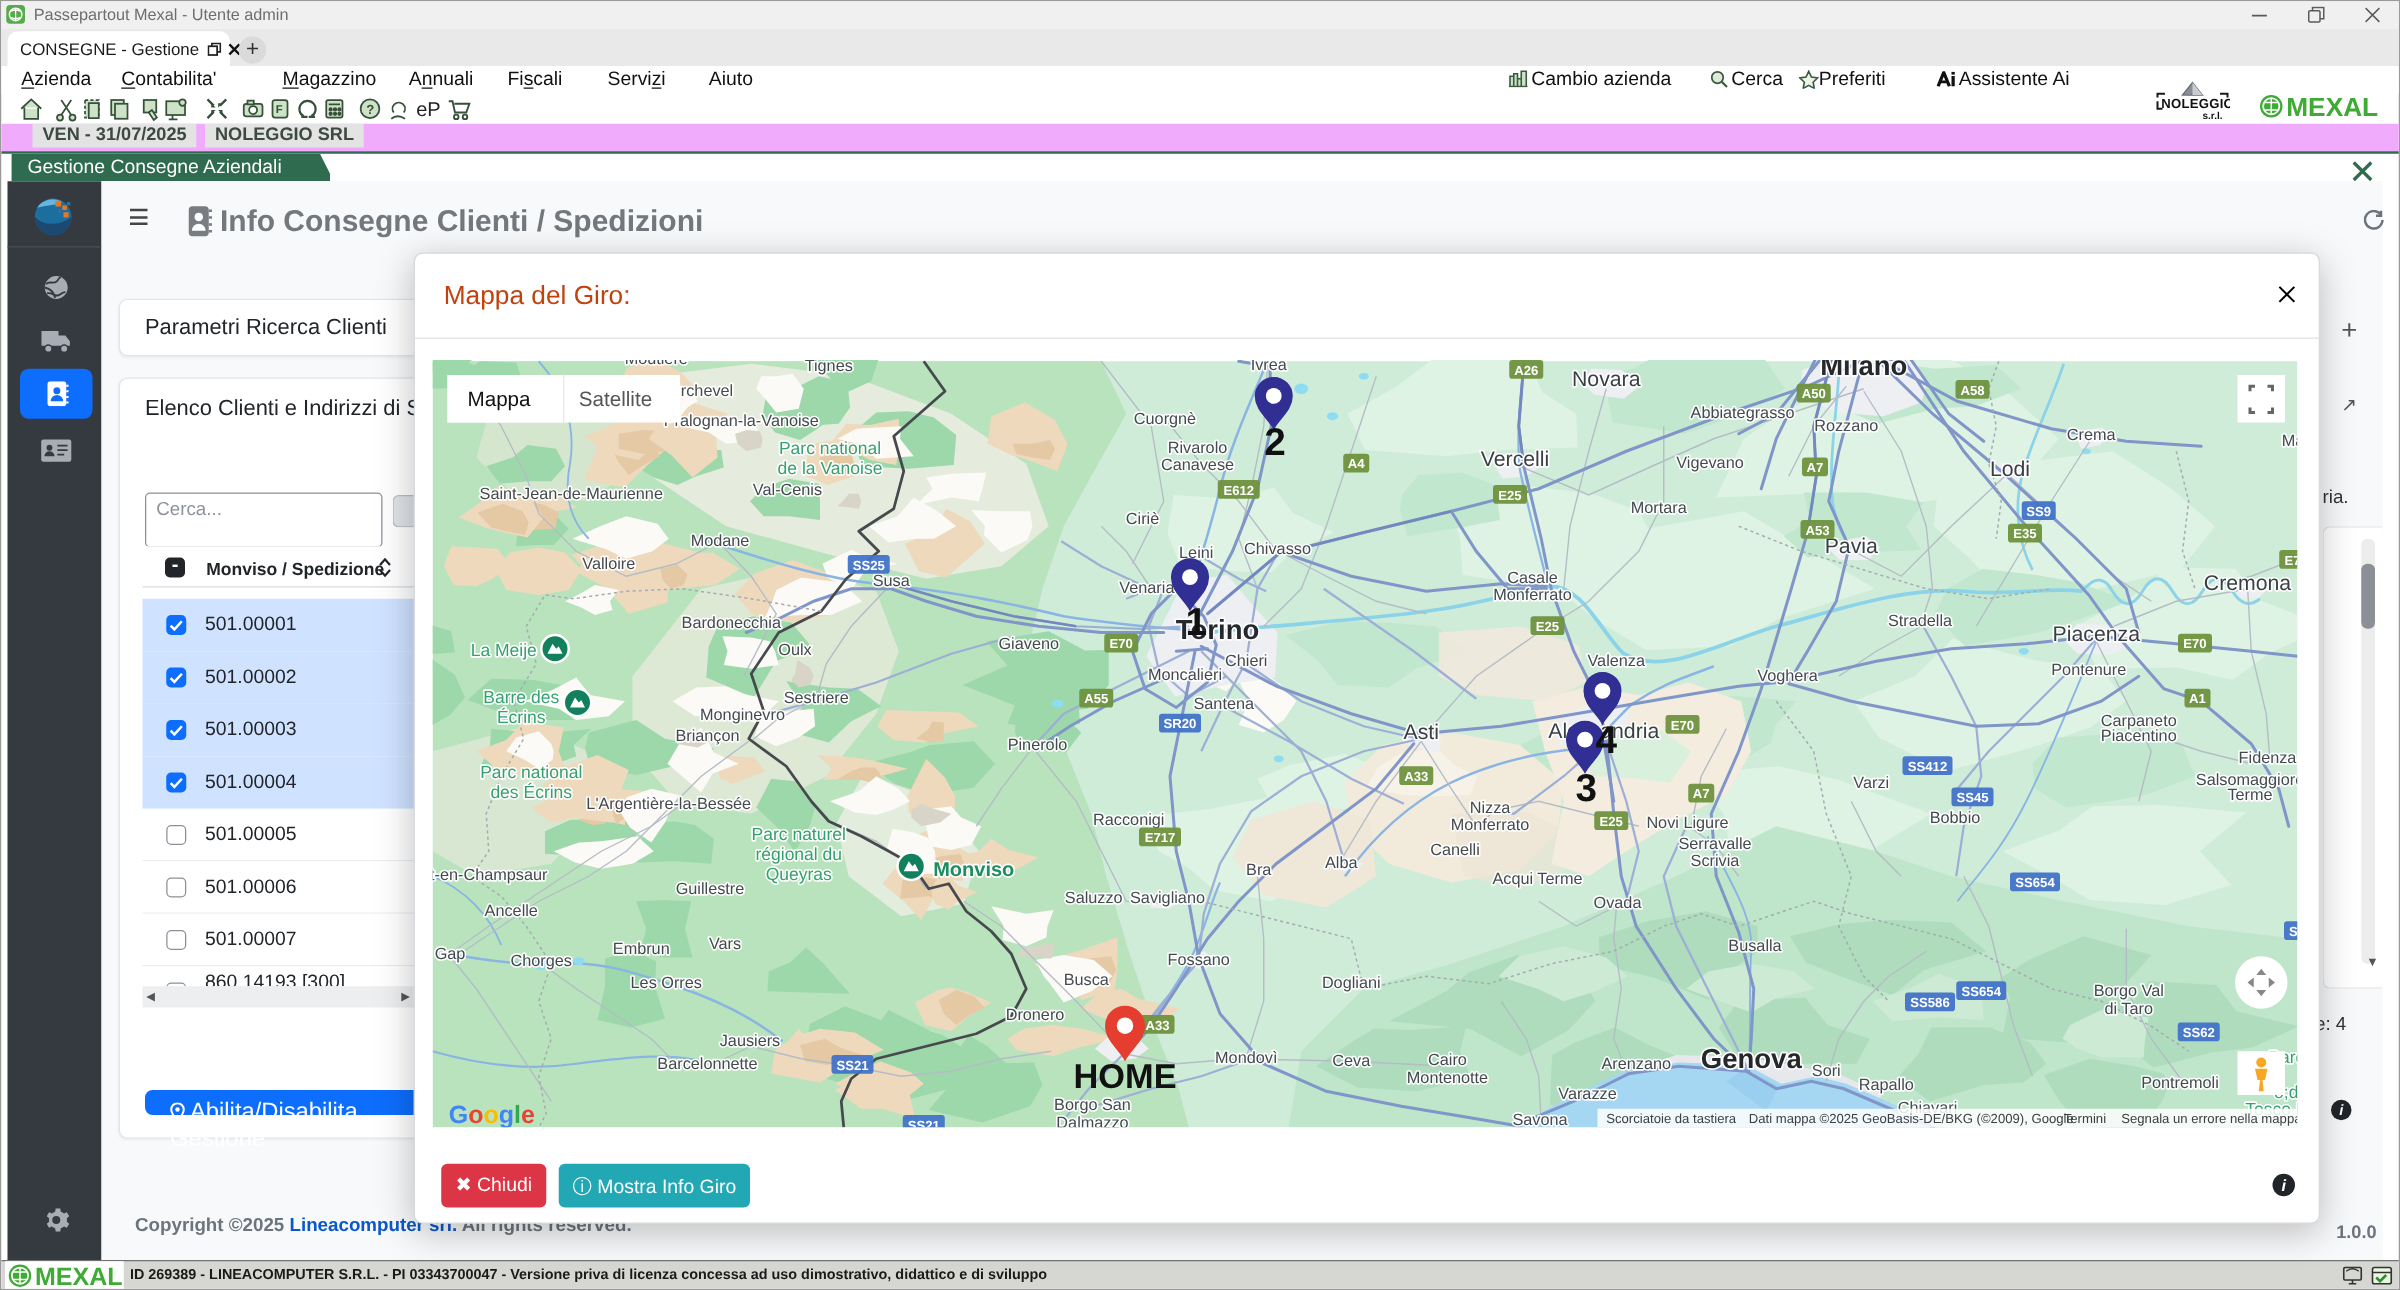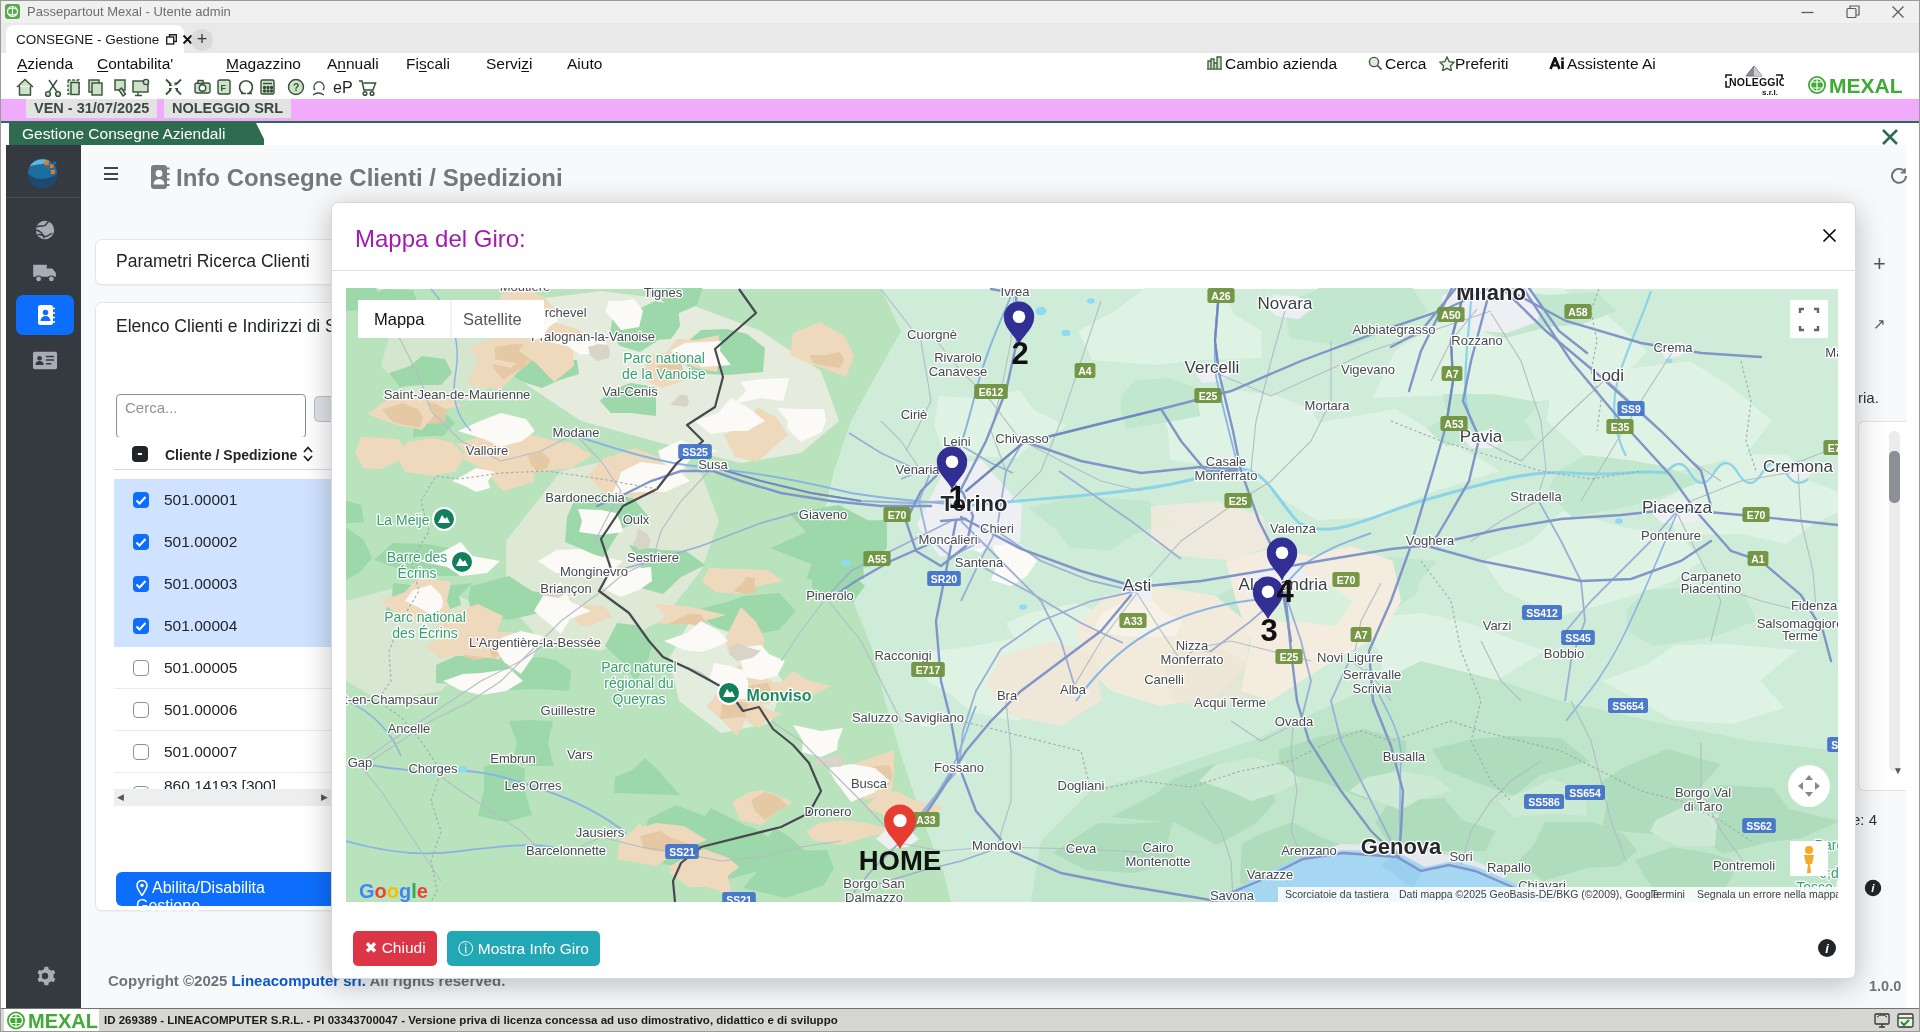--- a/index.html
+++ b/index.html
@@ -39,33 +39,33 @@
 .card{position:absolute;background:#fff;border:1px solid #e3e6e9;border-radius:7px;box-shadow:0 1px 2px rgba(0,0,0,.05)}
 .cardh{font-size:17.5px;color:#212529}
 #search{left:115px;top:393px;width:190px;height:44px;border:1px solid #8a9097;border-radius:4px;background:#fff;font-size:15px;color:#8d939a;padding:4px 0 0 8px}
 #tblhead{left:113px;top:436px;width:217px;height:33px;background:#fff;border-bottom:1px solid #d7dbdf}
 .ckb{position:absolute;left:132px;width:16px;height:16px;border-radius:4px}
 .ckon{background:#0d6efd}
 .ckoff{background:#fff;border:1.6px solid #8a9097}
 .row{position:absolute;left:113px;width:217px;height:42px;font-size:15.5px;color:#212529}
 .rowt{position:absolute;left:50px;top:12px}
 #hscroll{left:113px;top:788px;width:217px;height:17px;background:#eceef0}
-#btnabil{left:115px;top:871px;width:215px;height:34px;background:#0d6efd;border-radius:6px 0 0 6px;color:#fff;font-size:16px;padding:7px 0 0 20px}
+#btnabil{left:115px;top:871px;width:215px;height:20px;background:#0d6efd;border-radius:6px 0 0 6px;color:#fff;font-size:19px;padding:7px 0 0 20px}
 #copyr{left:107px;top:971px;font-size:15px;color:#6c757d;font-weight:bold}
 #copyr b{color:#0a58ca}
 
 #rfrag{left:1855px;top:144px;width:50px;height:863px;background:#f8f9fa}
 
 #mexalbar{left:0;top:1007px;width:1920px;height:25px;background:#d6d6d3;border-top:1px solid #737373}
 #mexlogo1{left:3px;top:1008px;width:95px;height:23px;background:#fff}
 #mexalbar .txt{position:absolute;left:103px;top:5px;font-size:11.5px;color:#1a1a1a;font-weight:bold}
 
 #modal{left:330px;top:201px;width:1525px;height:777px;background:#fff;border-radius:7px;border:1px solid #d5d9dd;box-shadow:0 6px 30px rgba(0,0,0,.25)}
 #mhead{left:330px;top:201px;width:1525px;height:69px;border-bottom:1px solid #dee2e6}
-#mtitle{left:354px;top:224px;font-size:24px;color:#a21caf}
+#mtitle{left:354px;top:224px;font-size:21px;color:#c2410c}
 #mapbox{left:345px;top:287px;width:1492px;height:614px;overflow:hidden}
 .btn{position:absolute;border-radius:5px;color:#fff;font-size:15.5px;text-align:center}
 #btnchiudi{left:352px;top:930px;width:84px;height:35px;background:#dc3545;padding-top:8px}
 #btnmostra{left:446px;top:930px;width:153px;height:35px;background:#22a7b5;padding-top:8px}
 #minfo{left:1815px;top:936px;width:22px;height:22px}
 .t{font-size:13px;fill:#3f4449}
 .med{font-size:17px;fill:#33383d}
 .big{font-size:22px;fill:#202124;font-weight:bold}
 .park{font-size:14px;fill:#2f9e6c}
 .parkb{font-size:16px;fill:#178a60;font-weight:bold}
@@ -257,21 +257,21 @@
 <div class="abs" id="pagetitle">Info Consegne Clienti / Spedizioni</div>
 
 <div class="abs card" style="left:94px;top:238px;width:1745px;height:46px"></div>
 <div class="abs cardh" style="left:115px;top:250px">Parametri Ricerca Clienti</div>
 <div class="abs card" style="left:94px;top:301px;width:1745px;height:609px"></div>
 <div class="abs cardh" style="left:115px;top:315px">Elenco Clienti e Indirizzi di S</div>
 <div class="abs" id="search">Cerca...</div>
 <div class="abs" style="left:313px;top:395px;width:17px;height:26px;background:#dfe3e7;border:1px solid #b9bfc5;border-right:none;border-radius:5px 0 0 5px"></div>
 <div class="abs" id="tblhead"></div>
 <div class="abs" style="left:131px;top:445px;width:16px;height:16px;background:#212529;border-radius:4px;color:#fff;text-align:center;line-height:14px;font-weight:bold">-</div>
-<div class="abs" style="left:164px;top:446px;font-size:14px;font-weight:bold;color:#212529">Cliente / Spedizione</div>
+<div class="abs" style="left:164px;top:446px;font-size:14px;font-weight:bold;color:#212529">Monviso / Spedizione</div>
 <svg class="abs" style="left:301px;top:444px" width="12" height="18" viewBox="0 0 12 18">
     <path d="M2 7 L6 2.5 L10 7 M2 11 L6 15.5 L10 11" stroke="#212529" stroke-width="1.8" fill="none"></path>
   </svg>
 
 <div class="abs row" style="top:478px;background:#cfe2ff">
     <span class="ckb ckon" style="left:19px;top:13px"><svg width="16" height="16" viewBox="0 0 16 16">
         <path d="M3.5 8.5 L6.5 11.5 L12.5 5" stroke="#fff" stroke-width="2" fill="none"></path>
       </svg></span>
     <span class="rowt">501.00001</span>
   </div>

